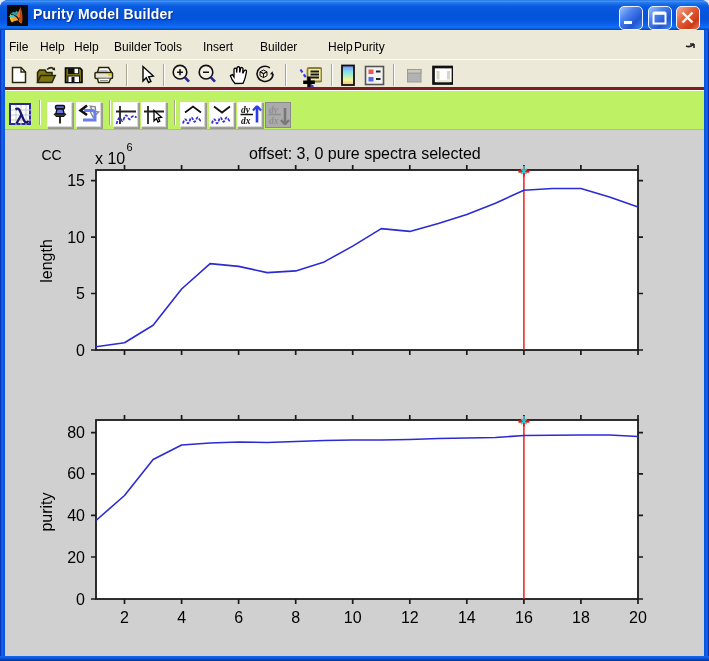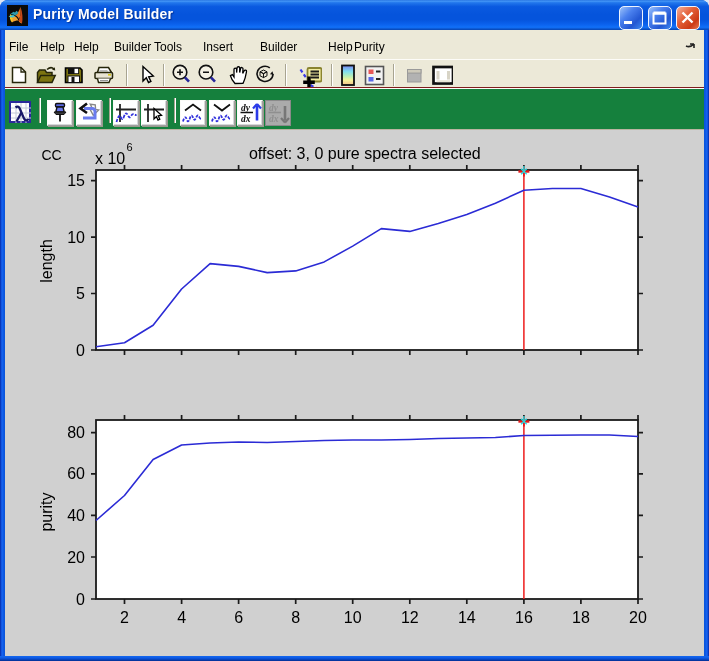--- a/index.html
+++ b/index.html
@@ -13,21 +13,21 @@
  letter-spacing:.2px;text-shadow:1px 1px 1px rgba(0,20,90,.55);white-space:nowrap}
 .wbtn{position:absolute;top:6px;width:24px;height:24px;border-radius:5px;border:1px solid #eef4fe;}
 .bmin{left:619px;background:linear-gradient(135deg,#9cc2fa 0%,#4a80ee 35%,#2256d2 70%,#3f8af2 100%)}
 .bmax{left:648px;background:linear-gradient(135deg,#9cc2fa 0%,#4a80ee 35%,#2256d2 70%,#3f8af2 100%)}
 .bcls{left:676px;background:linear-gradient(135deg,#f4b09a 0%,#e4613a 40%,#cc3a16 75%,#e87850 100%)}
 .client{position:absolute;left:5px;right:5px;top:30px;bottom:5px;background:#ece9d8}
 .menubar{position:absolute;left:0;right:0;top:0;height:34px;background:#ece9d8;
  border-bottom:1px solid #d8d4c0;font-size:12px;color:#000}
 .menubar span{position:absolute;top:10px}
 .tb1{position:absolute;left:0;right:0;top:29px;height:28px;background:#ece9d8;border-top:1px solid #fdfcf8;}
-.tb2{position:absolute;left:0;right:0;top:57px;height:58px;background:#15803d;border-top:1px solid #7f1d1d;box-shadow:inset 0 1px 0 #fdfcf8}
+.tb2{position:absolute;left:0;right:0;top:57px;height:58px;background:#bef264;border-top:3px solid #7f1d1d;box-shadow:inset 0 1px 0 #fdfcf8}
 .canvas{position:absolute;left:0;right:0;top:99px;bottom:0;background:#d0d0d0;border-top:1px solid #b9b5a2}
 .sep1{position:absolute;top:4px;width:2px;height:22px;border-left:1px solid #a8a491;border-right:1px solid #fff}
 .sep2{position:absolute;top:10px;width:2px;height:25px;border-left:1px solid #a8a491;border-right:1px solid #fff}
 .ic{position:absolute;top:5.5px;width:23px;height:23px}
 .btn2{position:absolute;top:12px;width:26px;height:26px;background:#fff;
  border:1px solid #a0a0a0;border-top-color:#fbfbf8;border-left-color:#fbfbf8;
  box-shadow:1px 1px 0 #9a9a8c, inset -1px -1px 0 #d8d8d8}
 svg{display:block}
 #plot{position:absolute;left:0;top:0;z-index:5}
 </style>

